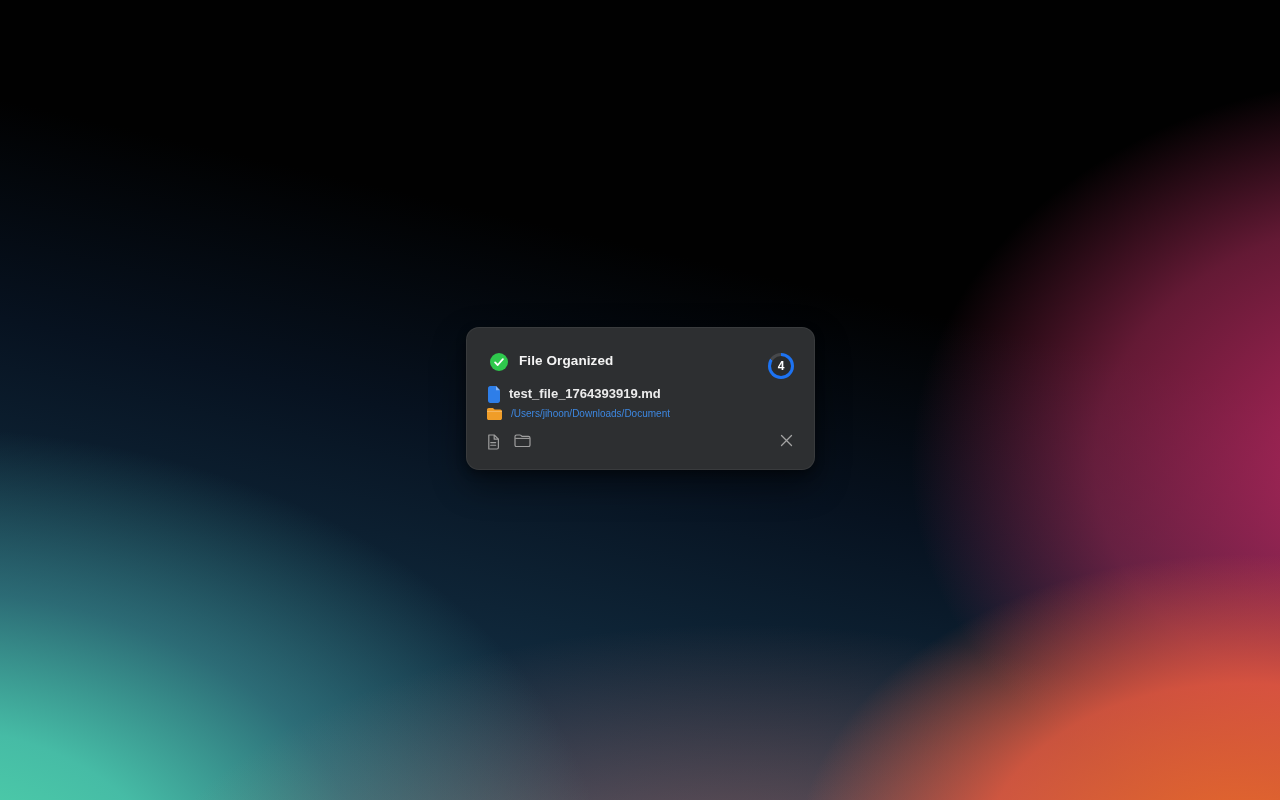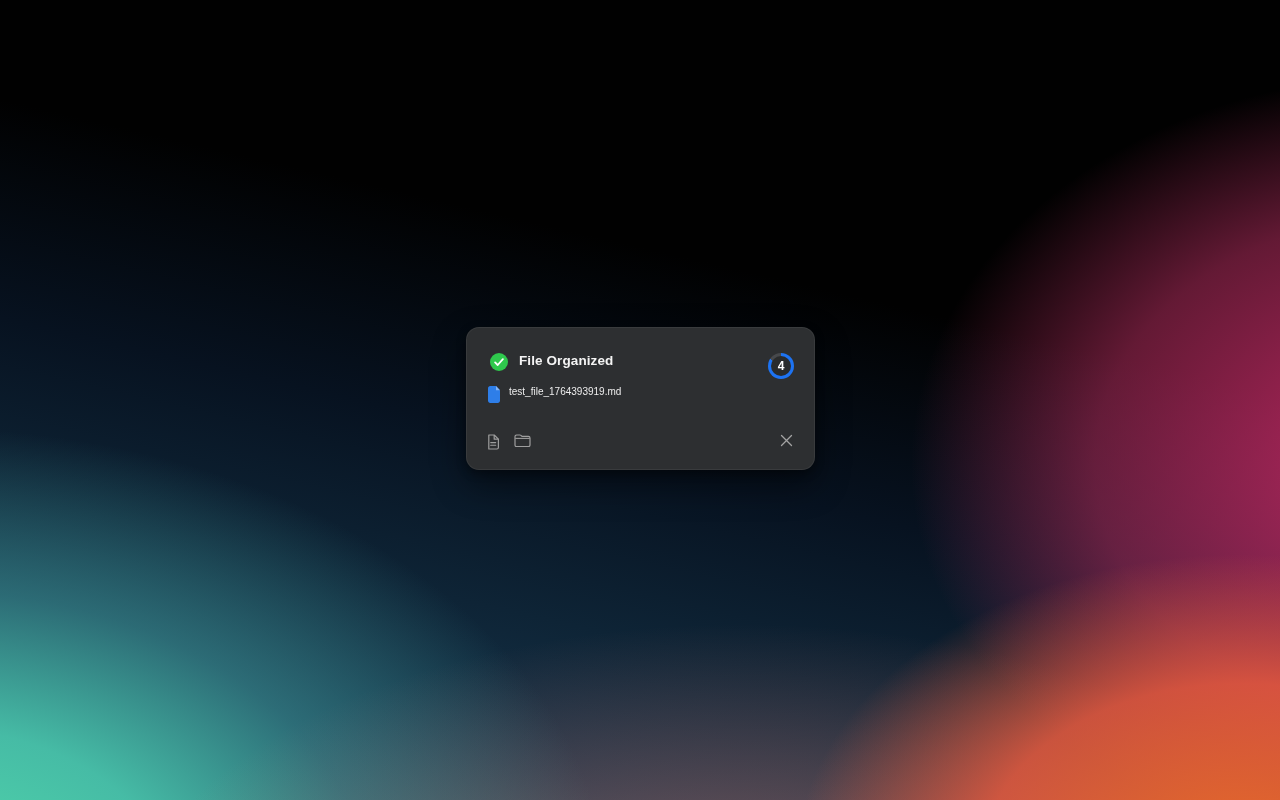--- a/index.html
+++ b/index.html
@@ -81,22 +81,22 @@
     background: #292b2c;
     display: flex; align-items: center; justify-content: center;
     font-size: 12px;
     font-weight: 700;
     color: #fff;
   }
 
   .row-file { top: 58px; left: 20px; right: 18px; height: 17px; }
   .file-name {
     margin-left: 8px;
-    font-size: 10px;
-    font-weight: 400;
+    font-size: 13px;
+    font-weight: 700;
     color: #ececec;
     white-space: nowrap;
   }
 
   .row-path { top: 80px; left: 20px; right: 18px; height: 14px; }
   .path-link {
     margin-left: 9px;
     font-size: 10px;
     font-weight: 400;
     color: var(--path-link-blue, #3d87e0);
@@ -137,20 +137,27 @@
   </div>
 
   <div class="row row-file">
     <svg width="14" height="17" viewBox="0 0 14 17" xmlns="http://www.w3.org/2000/svg">
       <path d="M1 2.2C1 1 2 0 3.2 0H9l4 4.2v10.6c0 1.2-1 2.2-2.2 2.2H3.2C2 17 1 16 1 14.8V2.2z" style="fill:var(--file-icon-blue,#2e7ee8)"></path>
       <path d="M9 0l4 4.2H9V0z" style="fill:var(--file-icon-fold-blue,#85b4f4)"></path>
     </svg>
     <div class="file-name">test_file_1764393919.md</div>
   </div>
 
+  <div class="row row-path">
+    <svg width="15" height="12" viewBox="0 0 15 12" xmlns="http://www.w3.org/2000/svg">
+      <path d="M0 1.8C0 0.8 0.8 0 1.8 0h3.6c0.4 0 0.8 0.16 1.1 0.45L7.6 1.5h5.6c1 0 1.8 0.8 1.8 1.8v6.9c0 1-0.8 1.8-1.8 1.8H1.8c-1 0-1.8-0.8-1.8-1.8V1.8z" style="fill:var(--folder-icon-orange,#f09d28)"></path>
+      <path d="M0 3h15v1H0z" fill="rgba(255,255,255,0.25)"></path>
+    </svg>
+    <a class="path-link" href="#">/Users/jihoon/Downloads/Document</a>
+  </div>
 
   <div class="row row-actions">
     <button class="action-btn" title="">
       <svg width="13" height="16" viewBox="0 0 13 16" xmlns="http://www.w3.org/2000/svg">
         <path d="M1.8 1h5.4L11.4 5.2v8.3c0 0.8-0.65 1.5-1.5 1.5H1.8V1z" fill="none" stroke="#9e9e9e" stroke-width="1.2" stroke-linejoin="round"></path>
         <path d="M7.2 1v4.2h4.2" fill="none" stroke="#9e9e9e" stroke-width="1.2" stroke-linejoin="round"></path>
         <path d="M3.7 8.6h5 M3.7 11.3h5" stroke="#9e9e9e" stroke-width="1.1" stroke-linecap="round"></path>
       </svg>
     </button>
     <button class="action-btn" title="">

